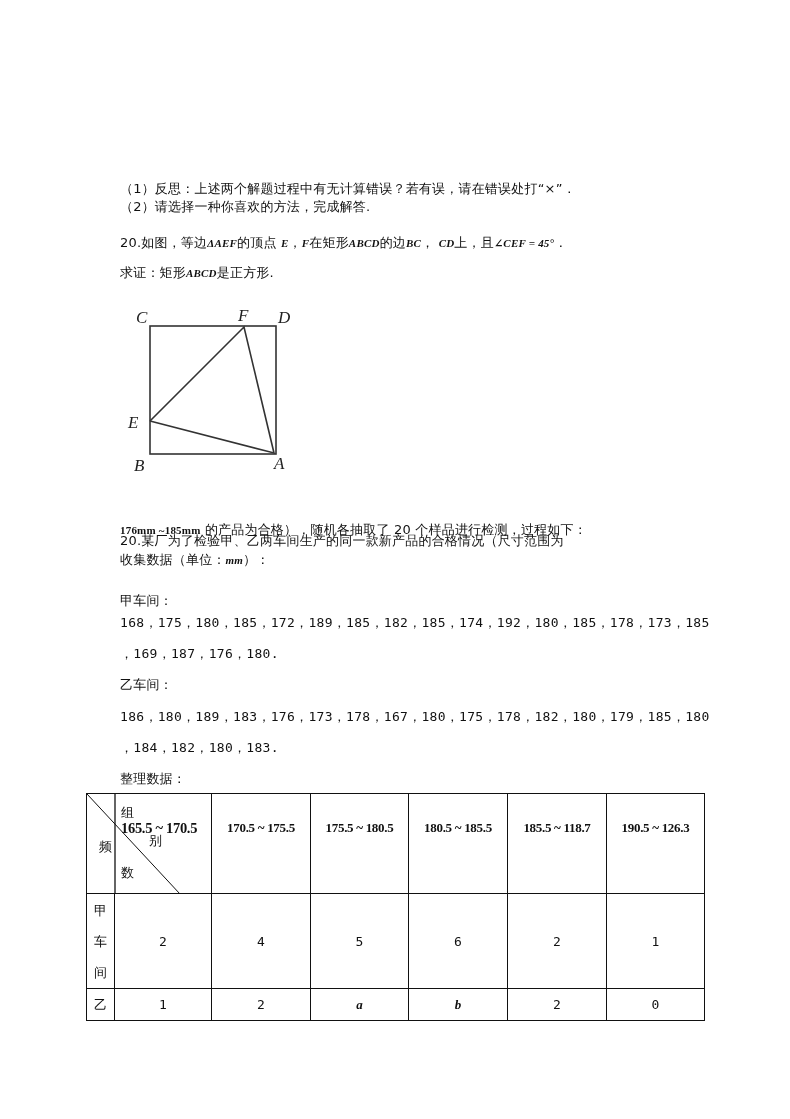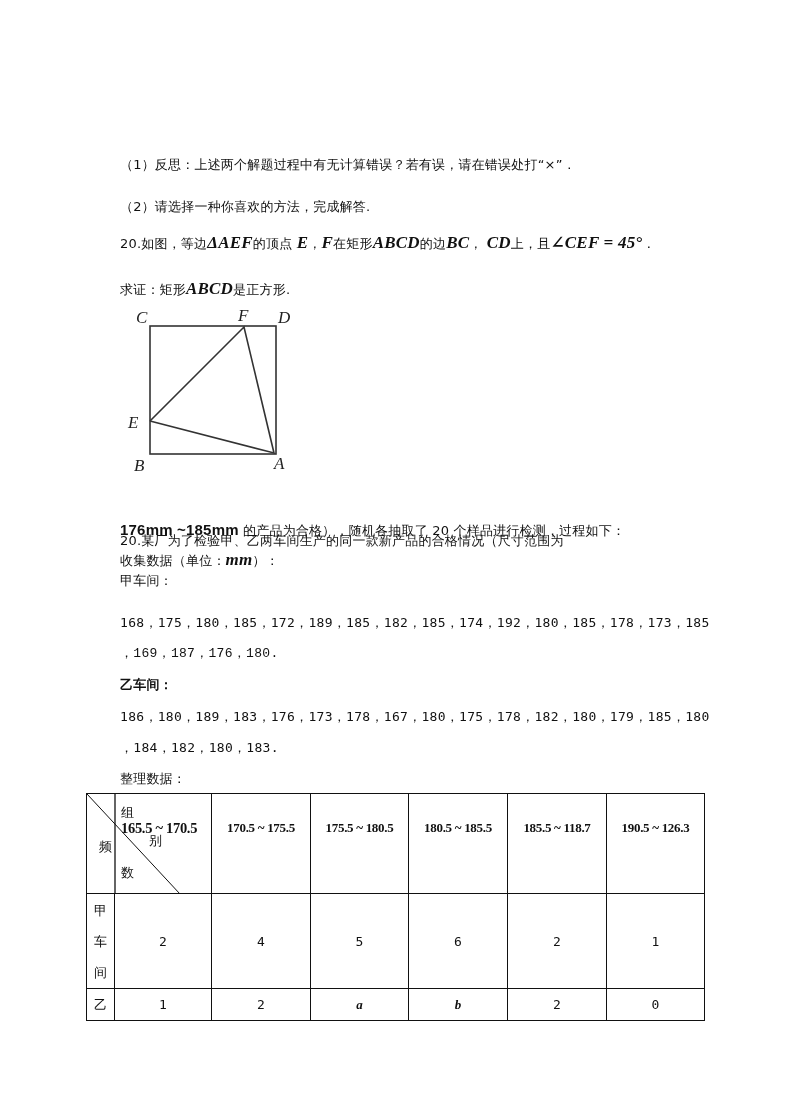--- a/index.html
+++ b/index.html
@@ -1,45 +1,45 @@
 <!DOCTYPE html>
 <html><head>
 <meta charset="utf-8">
 <style>
   html, body { margin:0; padding:0; background:#ffffff; }
   body { width:790px; height:1119px; position:relative; overflow:hidden;
          font-family:"DejaVu Sans", "Liberation Sans", sans-serif; color:#111; }
   .line { position:absolute; left:120px; font-size:13px; line-height:18px; white-space:nowrap; letter-spacing:0.2px; }
   .mono { font-family:"DejaVu Sans Mono", "Liberation Mono", monospace; font-size:13px; letter-spacing:0.3px; }
-  .math { font-family:"Liberation Serif", "DejaVu Serif", serif; font-weight:bold; font-style:italic; font-size:17px; }
-  .mathb { font-family:Liberation Sans, sans-serif; font-weight:bold; font-size:15px; }
+  .math { font-family:"Liberation Serif", "DejaVu Serif", serif; font-weight:bold; font-style:italic; font-size:11px; }
+  .mathb { font-family:Liberation Serif, serif; font-weight:bold; font-size:11px; }
   .figure { position:absolute; left:126px; top:306px; width:170px; height:170px; }
   .figure svg { width:170px; height:170px; }
   .lbl { font-family:"Liberation Serif", "DejaVu Serif", serif; font-style:italic; font-size:17px; fill:#222; }
   table.freq { position:absolute; left:86px; top:793px; border-collapse:collapse; table-layout:fixed; }
   table.freq td { border:1.3px solid #111; text-align:center; vertical-align:middle; padding:0; font-size:13px; }
   .hdr-range { font-family:"Liberation Serif", "DejaVu Serif", serif; font-weight:bold; font-size:14.5px; letter-spacing:-0.3px; vertical-align:top !important; padding-top:26px !important;text-align:center; }
   .diag-cell { position:relative; }
   .diag-cell svg { position:absolute; left:0; top:0; }
   .num { font-family:"DejaVu Sans Mono", "Liberation Mono", monospace; font-size:13px; }
   .var { font-family:"Liberation Serif", "DejaVu Serif", serif; font-weight:bold; font-style:italic; font-size:15px; }
   .vert span { display:block; line-height:31px; }
 </style>
 </head>
 <body>
 
-<div class="line" style="top:156px;">（1）反思：上述两个解题过程中有无计算错误？若有误，请在错误处打“×”．</div>
+<div class="line" style="top:180px;">（1）反思：上述两个解题过程中有无计算错误？若有误，请在错误处打“×”．</div>
 <div class="line" style="top:198px;">（2）请选择一种你喜欢的方法，完成解答.</div>
 
 <div class="line" style="top:234px;">
   <span>20.如图，等边</span><span class="math">ΔAEF</span><span>的顶点</span>
   <span class="math">E</span><span>，</span><span class="math">F</span><span>在矩形</span><span class="math">ABCD</span><span>的边</span><span class="math">BC</span><span>，</span>
   <span class="math">CD</span><span>上，且</span><span class="math">∠CEF = 45°</span><span>．</span>
 </div>
-<div class="line" style="top:280px;">
+<div class="line" style="top:264px;">
   <span>求证：矩形</span><span class="math">ABCD</span><span>是正方形.</span>
 </div>
 
 <div class="figure">
   <svg viewBox="0 0 170 170">
     <rect x="24" y="20" width="126" height="128" fill="none" stroke="#333" stroke-width="1.6"></rect>
     <polyline points="24,115 118,21 148,147 24,115" fill="none" stroke="#333" stroke-width="1.6"></polyline>
     <text class="lbl" x="10" y="17">C</text>
     <text class="lbl" x="112" y="15">F</text>
     <text class="lbl" x="152" y="17">D</text>
@@ -50,24 +50,24 @@
 </div>
 
 <div class="line" style="top:488px;margin-top:44px;">20.某厂为了检验甲、乙两车间生产的同一款新产品的合格情况（尺寸范围为</div>
 <div class="line" style="top:521px;">
   <span class="mathb">176mm ~185mm</span>
   <span>的产品为合格），随机各抽取了 20 个样品进行检测，过程如下：</span>
 </div>
 <div class="line" style="top:551px;">
   <span>收集数据（单位：</span><span class="math">mm</span><span>）：</span>
 </div>
-<div class="line" style="top:572px;text-align:right;">甲车间：</div>
+<div class="line" style="top:592px;text-align:right;">甲车间：</div>
 <div class="line mono" style="top:614px;">168，175，180，185，172，189，185，182，185，174，192，180，185，178，173，185</div>
-<div class="line mono" style="top:645px;font-family:Liberation Mono, monospace;">，169，187，176，180.</div>
-<div class="line" style="top:676px;font-weight:bold;">乙车间：</div>
+<div class="line mono" style="top:645px;">，169，187，176，180.</div>
+<div class="line" style="top:676px;">乙车间：</div>
 <div class="line mono" style="top:708px;">186，180，189，183，176，173，178，167，180，175，178，182，180，179，185，180</div>
 <div class="line mono" style="top:739px;">，184，182，180，183.</div>
 <div class="line" style="top:770px;">整理数据：</div>
 
 <table class="freq">
   <colgroup>
     <col style="width:28px">
       <col style="width:97px">
       <col style="width:99px">
       <col style="width:98px">

